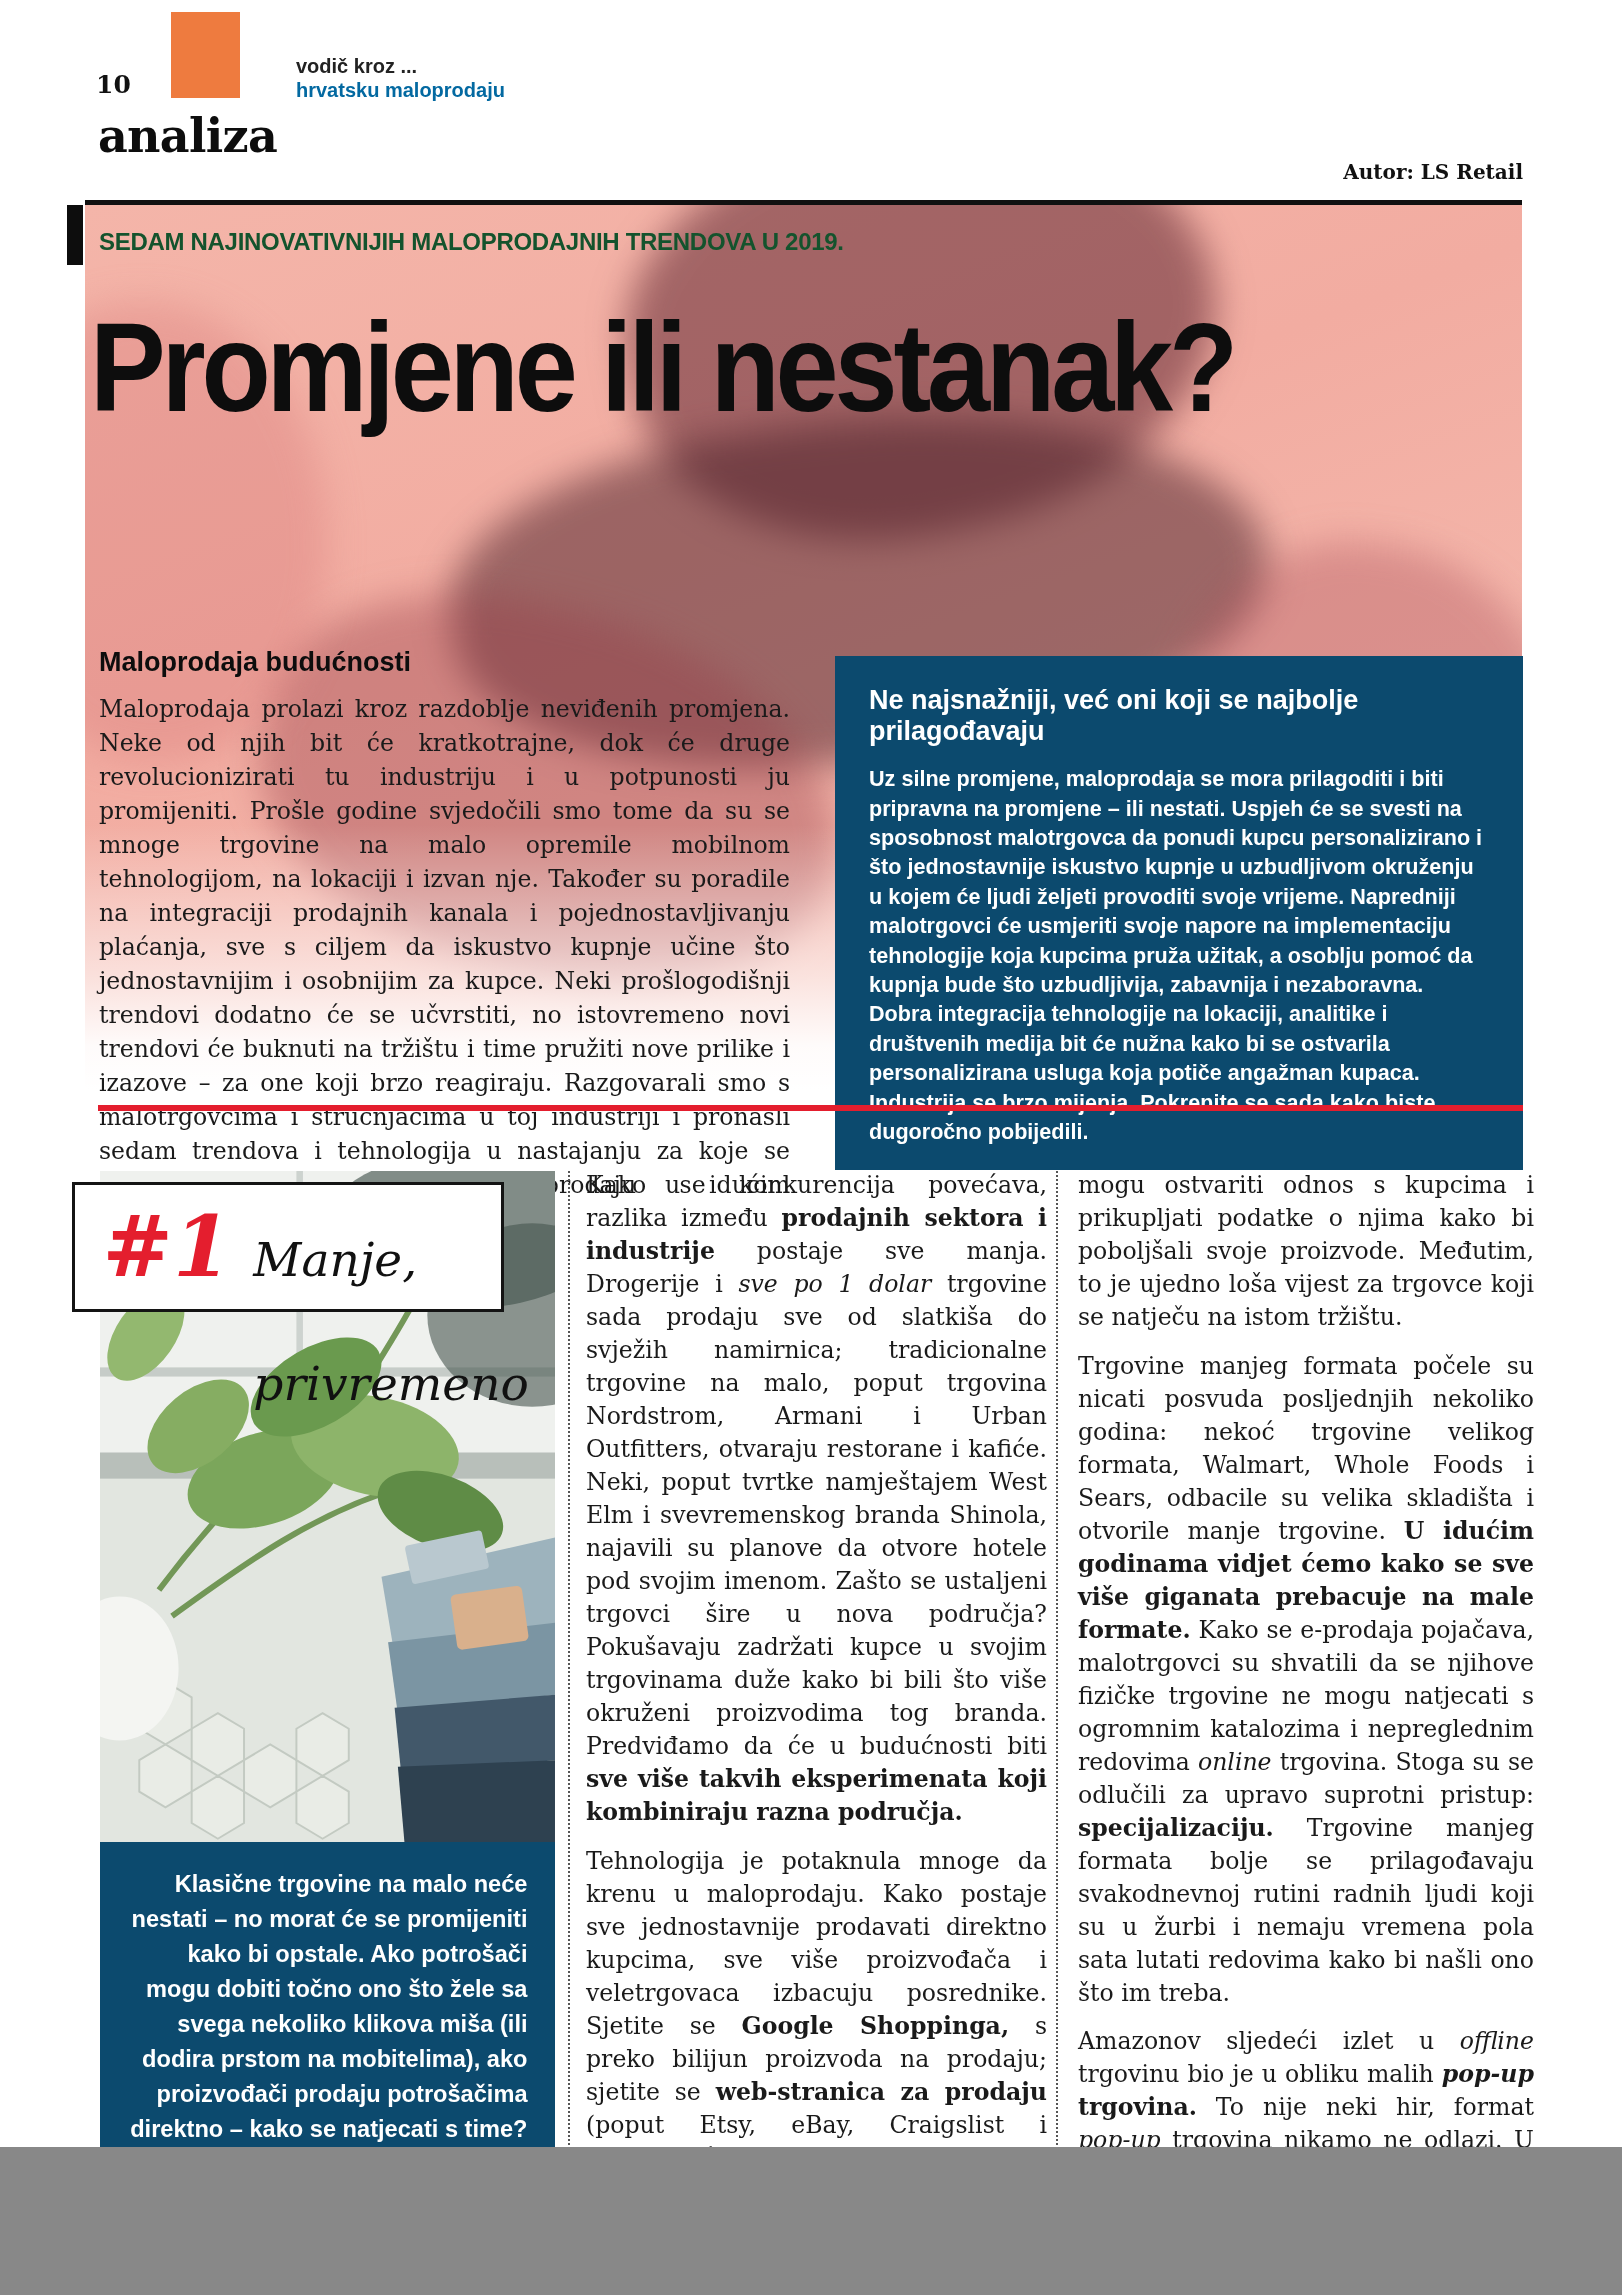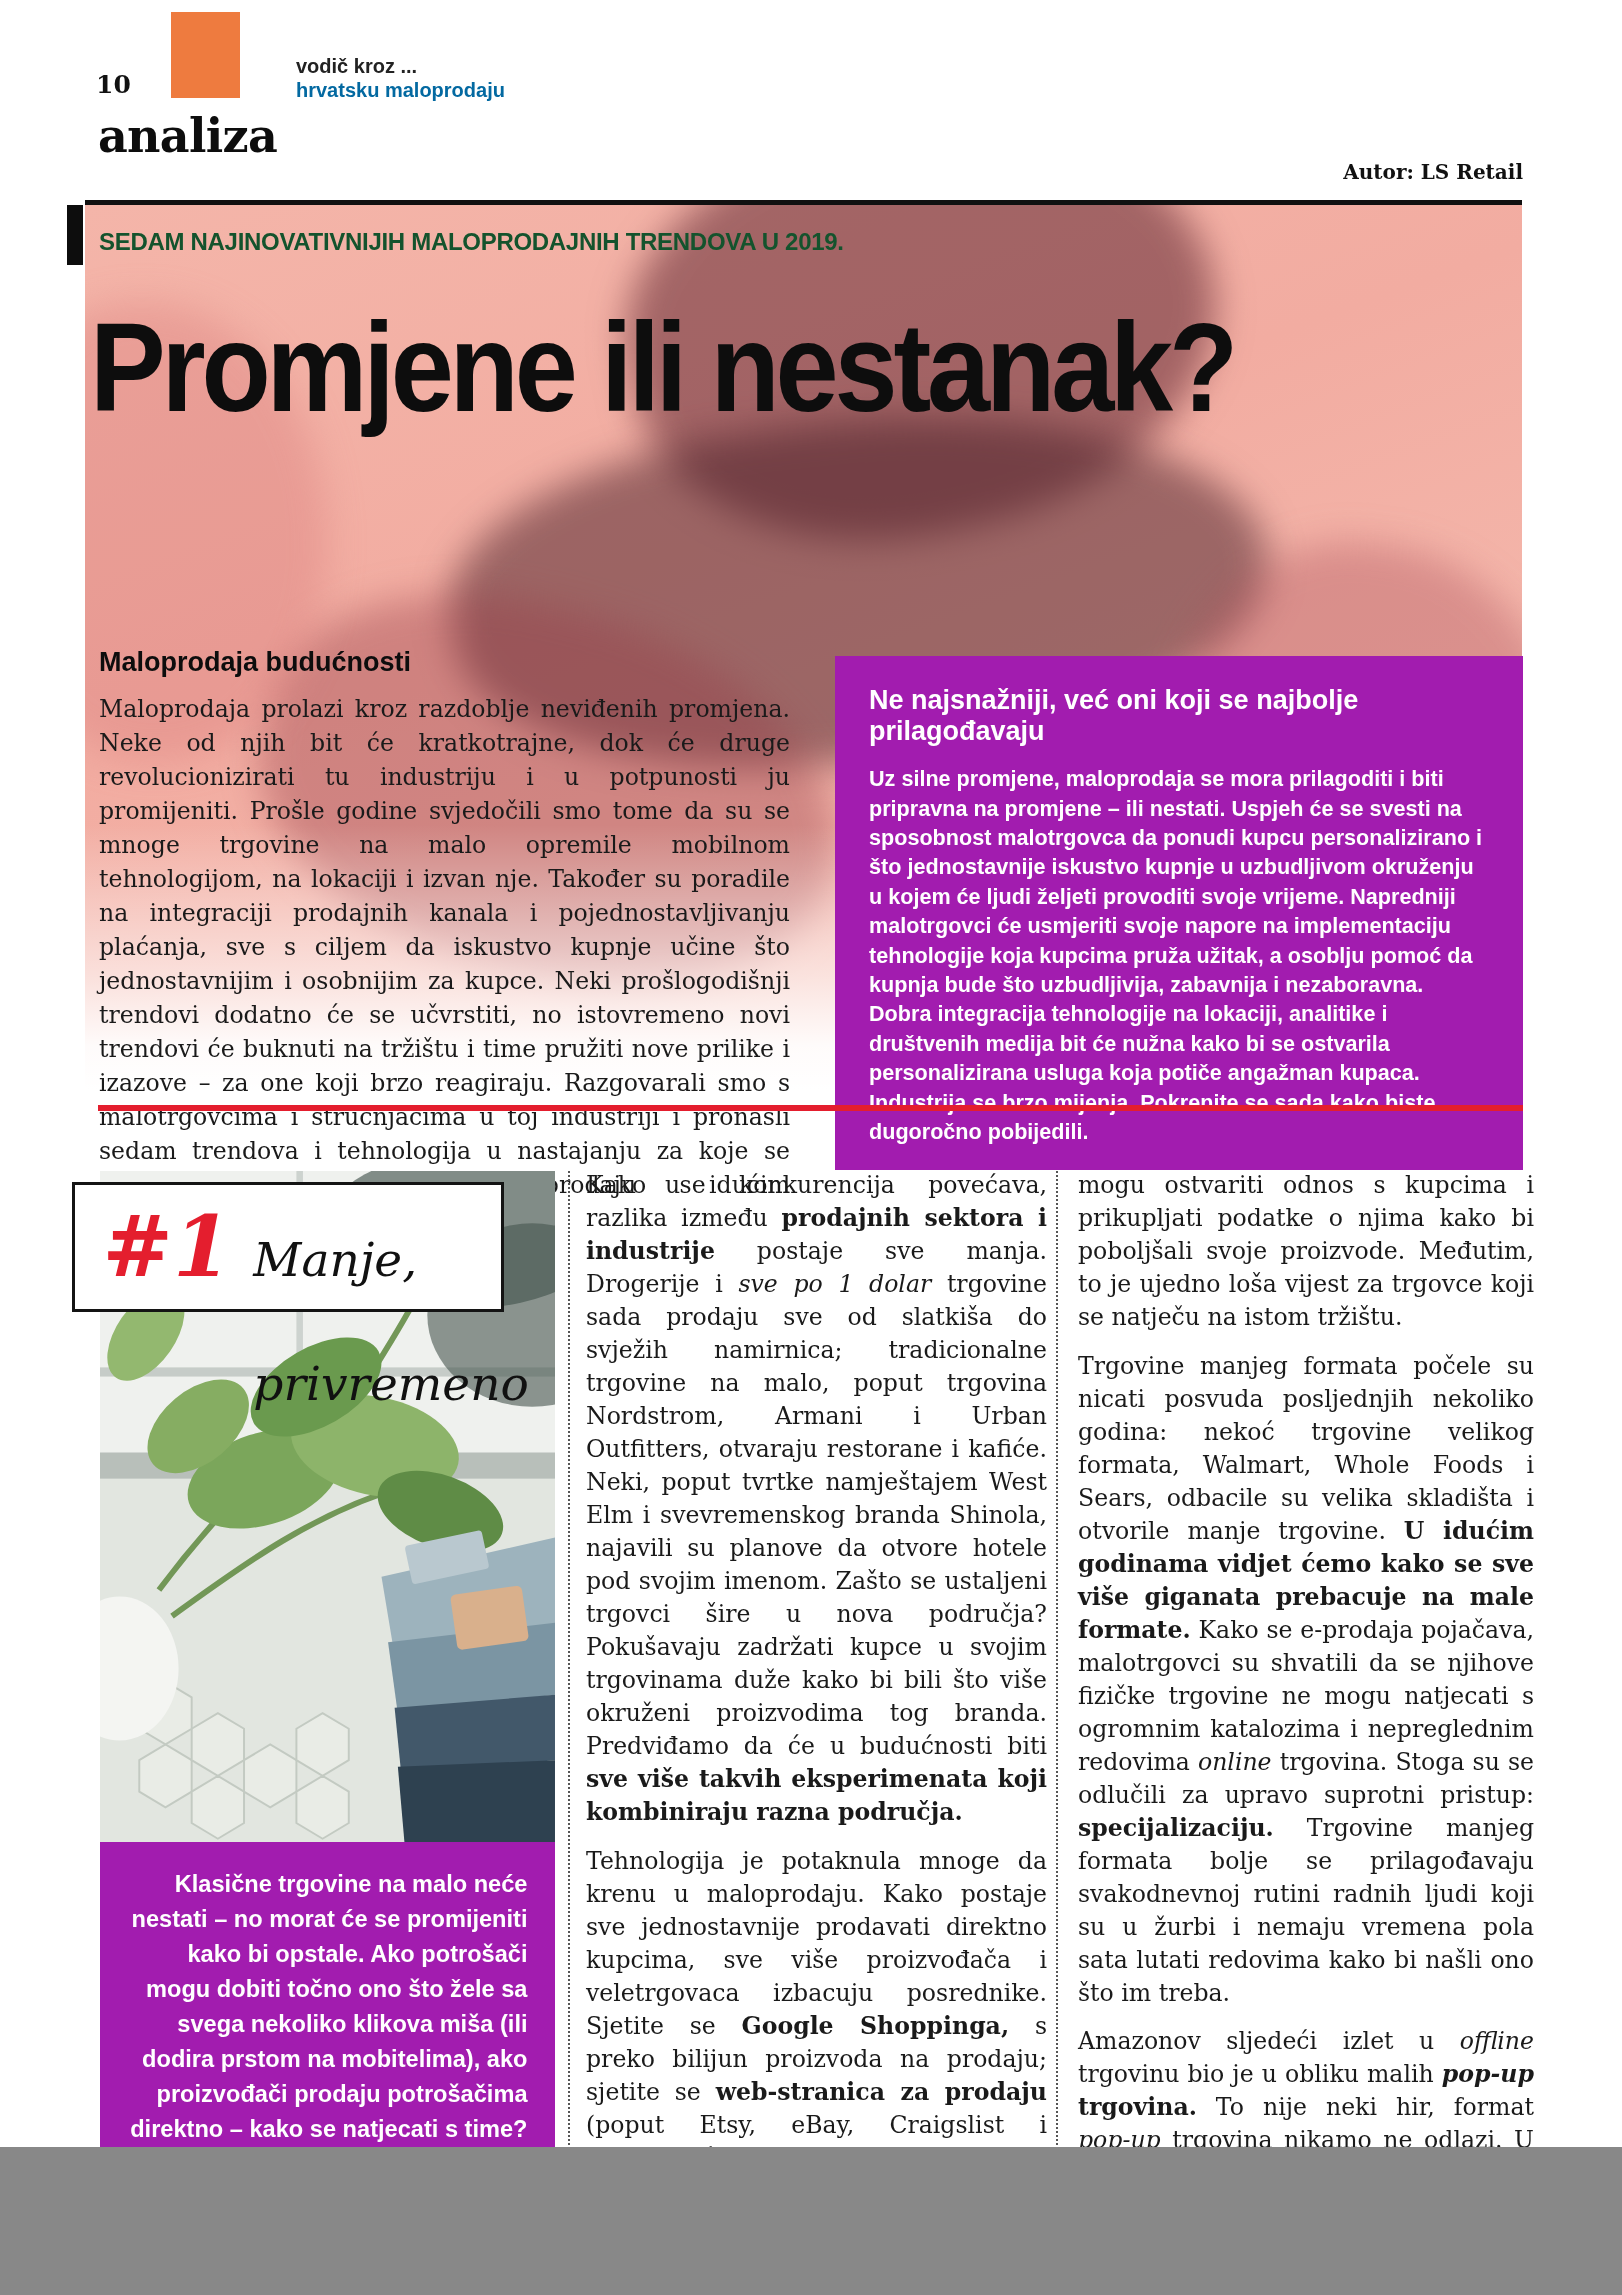--- a/index.html
+++ b/index.html
@@ -37,21 +37,21 @@
   .kicker-bar{left:67px;top:205px;width:16.4px;height:60px;background:#0d0d0d;}
   .kicker{left:99px;top:230px;font:800 24px/1 "Liberation Sans",sans-serif;letter-spacing:-0.3px;color:#14532d;}
   .headline{left:90px;top:302px;font:900 126px/1.04 "Liberation Sans",sans-serif;letter-spacing:-4.6px;color:#0d0d0d;transform:scaleX(.9);transform-origin:left top;white-space:nowrap;}
   .lead{left:98px;top:486px;width:1355px;font:bold 27px/38px "Liberation Sans",sans-serif;letter-spacing:-0.3px;color:#151515;}
   
   .intro-heading{left:99px;top:649px;font:800 27px/1 "Liberation Sans",sans-serif;color:#0d0d0d;}
   .intro-body{left:99px;top:692px;width:691px;font:23.6px/34px "DejaVu Serif",serif;text-align:justify;color:#1a1a1a;}
   
   .highlight{left:835px;top:656px;width:688px;min-height:419px;box-sizing:border-box;
     padding:29px 34px 23.6px;color:#fff;}
-  .red-bg{background:#a21caf;}
+  .red-bg{background:#0c4a6e;}
   .highlight h2{margin:0 0 17px 0;font:800 27px/1.15 "Liberation Sans",sans-serif;}
   .highlight p{margin:0;font:bold 21.6px/29.4px "Liberation Sans",sans-serif;}
   .red-divider{left:98px;top:1105px;width:1425px;height:5.9px;background:#e41e2e;}
   
   .dotted-sep{top:1171px;height:1022px;width:0;border-left:2px dotted #555;}
   .sep1{left:568px;} .sep2{left:1056px;}
   .trend-photo{left:100px;top:1171px;width:455px;height:671px;overflow:hidden;background:#e7eae6;}
   .trend-label{left:72px;top:1182px;width:432px;height:130px;box-sizing:border-box;
     background:#fff;border:3.9px solid #141414;display:flex;align-items:baseline;gap:22px;padding:0 0 0 27.5px;}
   .trend-number{font:bold italic 84px/124px "DejaVu Serif",serif;color:#e41e2e;}

